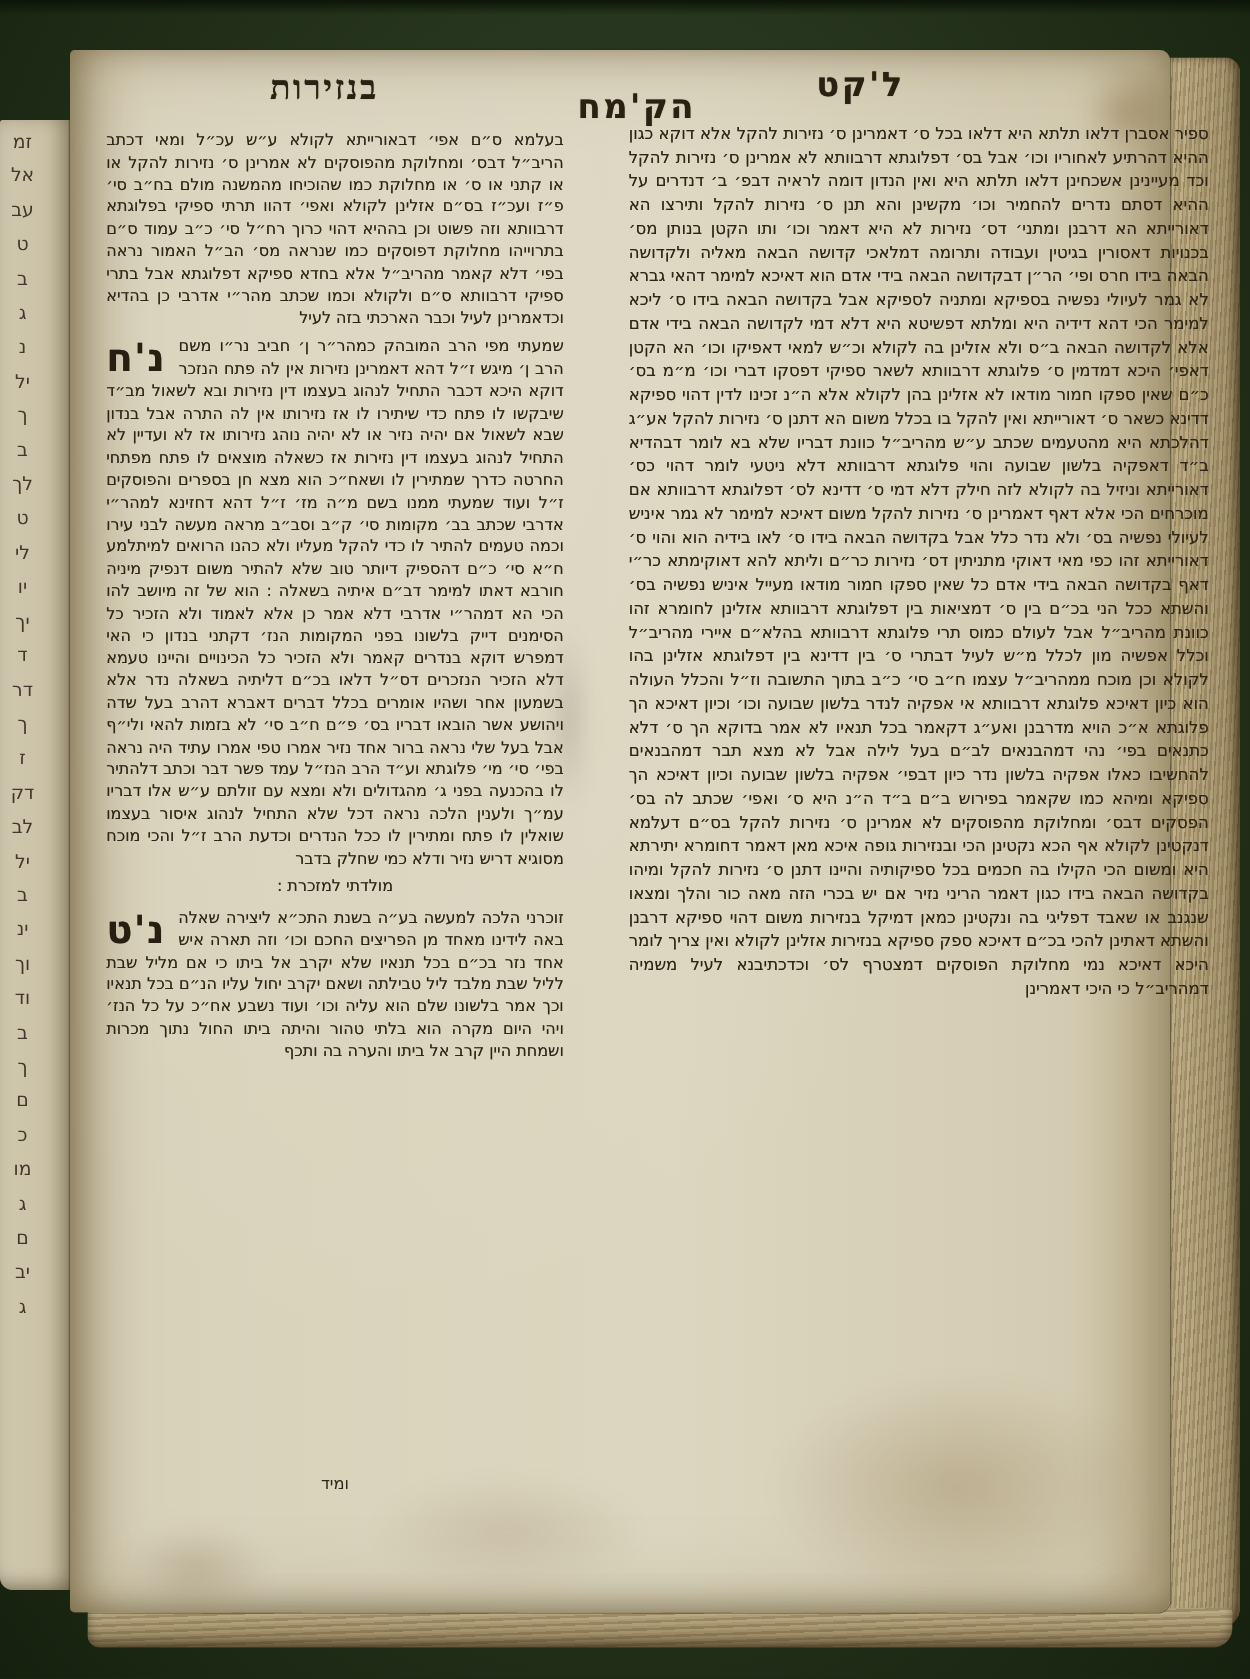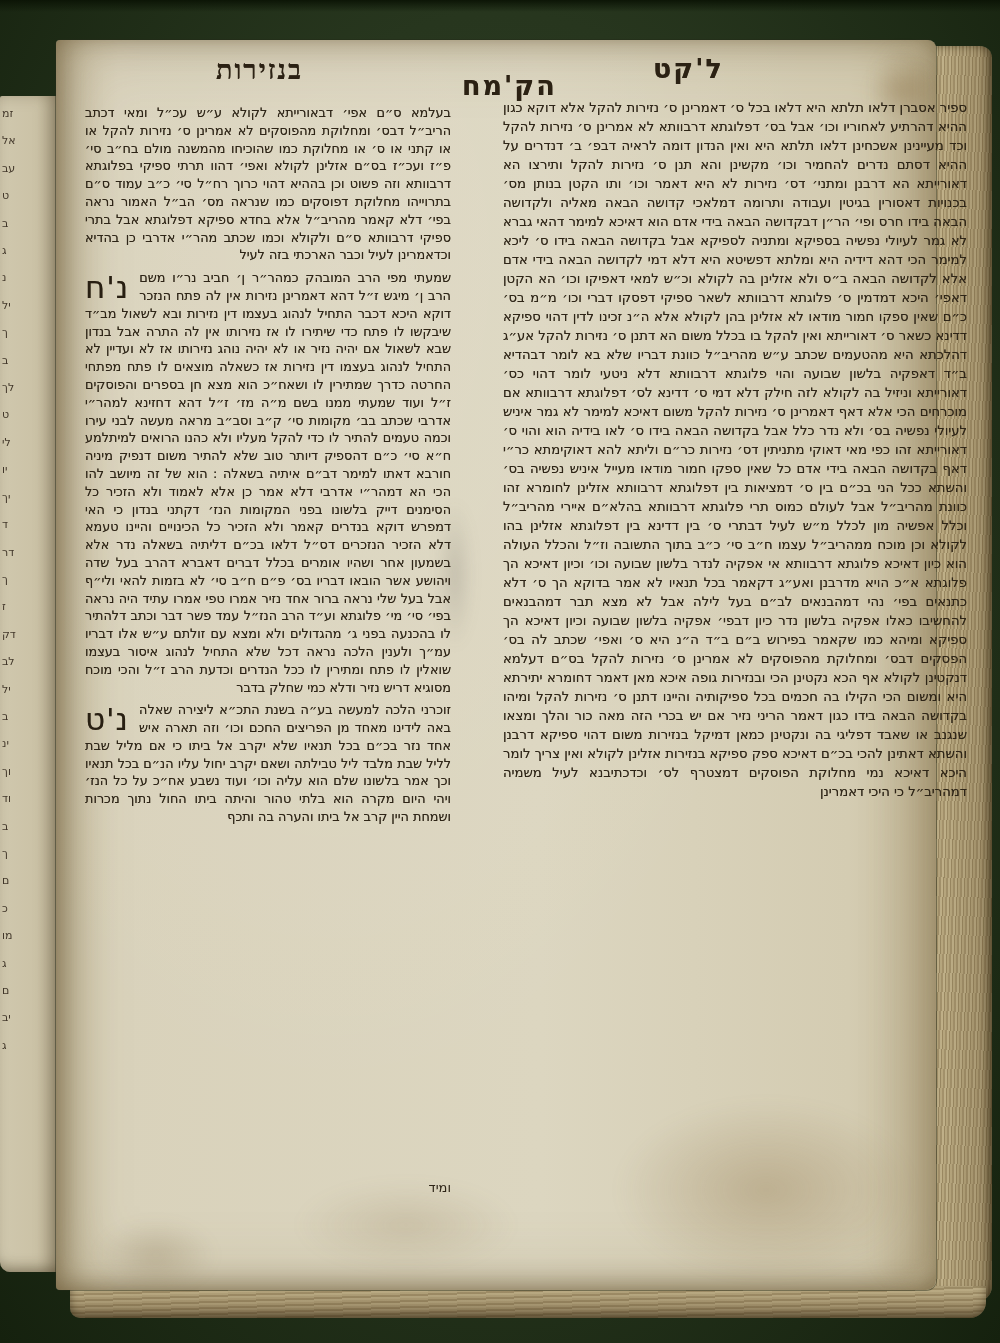--- a/index.html
+++ b/index.html
@@ -21,22 +21,22 @@
   }
   
   .underpage{
     position:absolute;left:0;top:96px;width:62px;height:1176px;z-index:1;
     background:linear-gradient(90deg,#d0c8ae 0%,#cbc2a6 60%,#b3a98c 100%);
     border-radius:2px 0 0 10px;
     box-shadow:inset -14px 0 18px -6px rgba(55,42,20,.5), inset 0 -10px 14px -6px rgba(55,42,20,.35);
   }
   .fragments{
     position:absolute;left:2px;top:4px;width:32px;height:962px;overflow:hidden;
-    direction:rtl;text-align:left;
-    font-size:11px;line-height:27.4px;color:#42372a;
+    direction:rtl;text-align:center;
+    font-size:15px;line-height:27.4px;color:#42372a;
   }
   .frag{display:block;white-space:nowrap;}
   
   .page{
     position:absolute;left:56px;top:40px;width:880px;height:1250px;z-index:2;
     border-radius:4px 8px 10px 4px;
     background:
       radial-gradient(ellipse at 32% 18%, rgba(255,255,255,.10), rgba(255,255,255,0) 60%),
       linear-gradient(90deg,#cdc4a7 0%,#d9d2bb 7%,#dcd6c0 55%,#d4ccb2 90%,#cabfa0 100%);
     box-shadow:
@@ -63,25 +63,25 @@
   .col{
     position:absolute;direction:rtl;text-align:justify;color:var(--ink);
     overflow:hidden;
     text-shadow:0 0 .5px rgba(46,37,23,.55);
   }
   .col p{margin:0 0 5px 0;}
   .right-col{left:410px;top:58px;width:464px;height:1106px;font-size:13.2px;line-height:19px;margin-left:37px;}
   .left-col{left:29px;top:64px;width:366px;height:1100px;font-size:12.8px;line-height:17.8px;}
   .endline{text-align:center;margin:1px 0 7px 0;}
   .siman-marker{
-    float:left;font-size:31px;font-weight:normal;line-height:30px;
+    float:left;font-size:31px;font-weight:bold;line-height:30px;
     margin:3px 10px 2px 0;color:#281f12;letter-spacing:1px;
   }
   .catchword{
-    position:absolute;left:29px;top:1140px;width:366px;text-align:right;
+    position:absolute;left:29px;top:1140px;width:366px;text-align:center;
     font-size:13px;color:var(--ink);direction:rtl;
   }
   
   .fore-edge{
     position:absolute;left:932px;top:46px;width:60px;height:1256px;z-index:1;
     border-radius:0 12px 16px 0;
     background:
       linear-gradient(90deg, rgba(0,0,0,0) 0%, rgba(78,58,28,.30) 100%),
       repeating-linear-gradient(93deg,#bdad84 0 2px,#a89770 2px 4px,#c6b78f 4px 6px,#9e8d66 6px 7px);
     box-shadow:inset -4px 0 8px rgba(40,30,10,.5), inset 0 -8px 10px rgba(40,30,10,.35);
@@ -190,20 +190,21 @@
 
     <div class="col right-col">
       <p>ספיר אסברן דלאו תלתא היא דלאו בכל ס׳ דאמרינן ס׳ נזירות להקל אלא דוקא כגון ההיא דהרתיע לאחוריו וכו׳ אבל בס׳ דפלוגתא דרבוותא לא אמרינן ס׳ נזירות להקל וכד מעיינינן אשכחינן דלאו תלתא היא ואין הנדון דומה לראיה דבפ׳ ב׳ דנדרים על ההיא דסתם נדרים להחמיר וכו׳ מקשינן והא תנן ס׳ נזירות להקל ותירצו הא דאורייתא הא דרבנן ומתני׳ דס׳ נזירות לא היא דאמר וכו׳ ותו הקטן בנותן מס׳ בכנויות דאסורין בגיטין ועבודה ותרומה דמלאכי קדושה הבאה מאליה ולקדושה הבאה בידו חרס ופי׳ הר״ן דבקדושה הבאה בידי אדם הוא דאיכא למימר דהאי גברא לא גמר לעיולי נפשיה בספיקא ומתניה לספיקא אבל בקדושה הבאה בידו ס׳ ליכא למימר הכי דהא דידיה היא ומלתא דפשיטא היא דלא דמי לקדושה הבאה בידי אדם אלא לקדושה הבאה ב״ס ולא אזלינן בה לקולא וכ״ש למאי דאפיקו וכו׳ הא הקטן דאפי׳ היכא דמדמין ס׳ פלוגתא דרבוותא לשאר ספיקי דפסקו דברי וכו׳ מ״מ בס׳ כ״ם שאין ספקו חמור מודאו לא אזלינן בהן לקולא אלא ה״נ זכינו לדין דהוי ספיקא דדינא כשאר ס׳ דאורייתא ואין להקל בו בכלל משום הא דתנן ס׳ נזירות להקל אע״ג דהלכתא היא מהטעמים שכתב ע״ש מהריב״ל כוונת דבריו שלא בא לומר דבהדיא ב״ד דאפקיה בלשון שבועה והוי פלוגתא דרבוותא דלא ניטעי לומר דהוי כס׳ דאורייתא וניזיל בה לקולא לזה חילק דלא דמי ס׳ דדינא לס׳ דפלוגתא דרבוותא אם מוכרחים הכי אלא דאף דאמרינן ס׳ נזירות להקל משום דאיכא למימר לא גמר איניש לעיולי נפשיה בס׳ ולא נדר כלל אבל בקדושה הבאה בידו ס׳ לאו בידיה הוא והוי ס׳ דאורייתא זהו כפי מאי דאוקי מתניתין דס׳ נזירות כר״ם וליתא להא דאוקימתא כר״י דאף בקדושה הבאה בידי אדם כל שאין ספקו חמור מודאו מעייל איניש נפשיה בס׳ והשתא ככל הני בכ״ם בין ס׳ דמציאות בין דפלוגתא דרבוותא אזלינן לחומרא זהו כוונת מהריב״ל אבל לעולם כמוס תרי פלוגתא דרבוותא בהלא״ם איירי מהריב״ל וכלל אפשיה מון לכלל מ״ש לעיל דבתרי ס׳ בין דדינא בין דפלוגתא אזלינן בהו לקולא וכן מוכח ממהריב״ל עצמו ח״ב סי׳ כ״ב בתוך התשובה וז״ל והכלל העולה הוא כיון דאיכא פלוגתא דרבוותא אי אפקיה לנדר בלשון שבועה וכו׳ וכיון דאיכא הך פלוגתא א״כ הויא מדרבנן ואע״ג דקאמר בכל תנאיו לא אמר בדוקא הך ס׳ דלא כתנאים בפי׳ נהי דמהבנאים לב״ם בעל לילה אבל לא מצא תבר דמהבנאים להחשיבו כאלו אפקיה בלשון נדר כיון דבפי׳ אפקיה בלשון שבועה וכיון דאיכא הך ספיקא ומיהא כמו שקאמר בפירוש ב״ם ב״ד ה״נ היא ס׳ ואפי׳ שכתב לה בס׳ הפסקים דבס׳ ומחלוקת מהפוסקים לא אמרינן ס׳ נזירות להקל בס״ם דעלמא דנקטינן לקולא אף הכא נקטינן הכי ובנזירות גופה איכא מאן דאמר דחומרא יתירתא היא ומשום הכי הקילו בה חכמים בכל ספיקותיה והיינו דתנן ס׳ נזירות להקל ומיהו בקדושה הבאה בידו כגון דאמר הריני נזיר אם יש בכרי הזה מאה כור והלך ומצאו שנגנב או שאבד דפליגי בה ונקטינן כמאן דמיקל בנזירות משום דהוי ספיקא דרבנן והשתא דאתינן להכי בכ״ם דאיכא ספק ספיקא בנזירות אזלינן לקולא ואין צריך לומר היכא דאיכא נמי מחלוקת הפוסקים דמצטרף לס׳ וכדכתיבנא לעיל משמיה דמהריב״ל כי היכי דאמרינן</p>
     </div>
 
     <div class="col left-col">
       <p class="intro">בעלמא ס״ם אפי׳ דבאורייתא לקולא ע״ש עכ״ל ומאי דכתב הריב״ל דבס׳ ומחלוקת מהפוסקים לא אמרינן ס׳ נזירות להקל או או קתני או ס׳ או מחלוקת כמו שהוכיחו מהמשנה מולם בח״ב סי׳ פ״ז ועכ״ז בס״ם אזלינן לקולא ואפי׳ דהוו תרתי ספיקי בפלוגתא דרבוותא וזה פשוט וכן בההיא דהוי כרוך רח״ל סי׳ כ״ב עמוד ס״ם בתרוייהו מחלוקת דפוסקים כמו שנראה מס׳ הב״ל האמור נראה בפי׳ דלא קאמר מהריב״ל אלא בחדא ספיקא דפלוגתא אבל בתרי ספיקי דרבוותא ס״ם ולקולא וכמו שכתב מהר״י אדרבי כן בהדיא וכדאמרינן לעיל וכבר הארכתי בזה לעיל</p>
       <p class="siman">
         <span class="siman-marker">נ'ח</span><span>שמעתי מפי הרב המובהק כמהר״ר ן׳ חביב נר״ו משם הרב ן׳ מיגש ז״ל דהא דאמרינן נזירות אין לה פתח הנזכר דוקא היכא דכבר התחיל לנהוג בעצמו דין נזירות ובא לשאול מב״ד שיבקשו לו פתח כדי שיתירו לו אז נזירותו אין לה התרה אבל בנדון שבא לשאול אם יהיה נזיר או לא יהיה נוהג נזירותו אז לא ועדיין לא התחיל לנהוג בעצמו דין נזירות אז כשאלה מוצאים לו פתח מפתחי החרטה כדרך שמתירין לו ושאח״כ הוא מצא חן בספרים והפוסקים ז״ל ועוד שמעתי ממנו בשם מ״ה מז׳ ז״ל דהא דחזינא למהר״י אדרבי שכתב בב׳ מקומות סי׳ ק״ב וסב״ב מראה מעשה לבני עירו וכמה טעמים להתיר לו כדי להקל מעליו ולא כהנו הרואים למיתלמע ח״א סי׳ כ״ם דהספיק דיותר טוב שלא להתיר משום דנפיק מיניה חורבא דאתו למימר דב״ם איתיה בשאלה : הוא של זה מיושב להו הכי הא דמהר״י אדרבי דלא אמר כן אלא לאמוד ולא הזכיר כל הסימנים דייק בלשונו בפני המקומות הנז׳ דקתני בנדון כי האי דמפרש דוקא בנדרים קאמר ולא הזכיר כל הכינויים והיינו טעמא דלא הזכיר הנזכרים דס״ל דלאו בכ״ם דליתיה בשאלה נדר אלא בשמעון אחר ושהיו אומרים בכלל דברים דאברא דהרב בעל שדה ויהושע אשר הובאו דבריו בס׳ פ״ם ח״ב סי׳ לא בזמות להאי ולי״ף אבל בעל שלי נראה ברור אחד נזיר אמרו טפי אמרו עתיד היה נראה בפי׳ סי׳ מי׳ פלוגתא וע״ד הרב הנז״ל עמד פשר דבר וכתב דלהתיר לו בהכנעה בפני ג׳ מהגדולים ולא ומצא עם זולתם ע״ש אלו דבריו עמ״ך ולענין הלכה נראה דכל שלא התחיל לנהוג איסור בעצמו שואלין לו פתח ומתירין לו ככל הנדרים וכדעת הרב ז״ל והכי מוכח מסוגיא דריש נזיר ודלא כמי שחלק בדבר</span>
       </p>
+      <div class="endline">מולדתי למזכרת :</div>
       <p class="siman">
         <span class="siman-marker">נ'ט</span><span>זוכרני הלכה למעשה בע״ה בשנת התכ״א ליצירה שאלה באה לידינו מאחד מן הפריצים החכם וכו׳ וזה תארה איש אחד נזר בכ״ם בכל תנאיו שלא יקרב אל ביתו כי אם מליל שבת לליל שבת מלבד ליל טבילתה ושאם יקרב יחול עליו הנ״ם בכל תנאיו וכך אמר בלשונו שלם הוא עליה וכו׳ ועוד נשבע אח״כ על כל הנז׳ ויהי היום מקרה הוא בלתי טהור והיתה ביתו החול נתוך מכרות ושמחת היין קרב אל ביתו והערה בה ותכף</span>
       </p>
     </div>
 
     <div class="catchword">ומיד</div>
   </div>
 
   <div class="fore-edge"></div>
   <div class="bottom-edge"></div>

